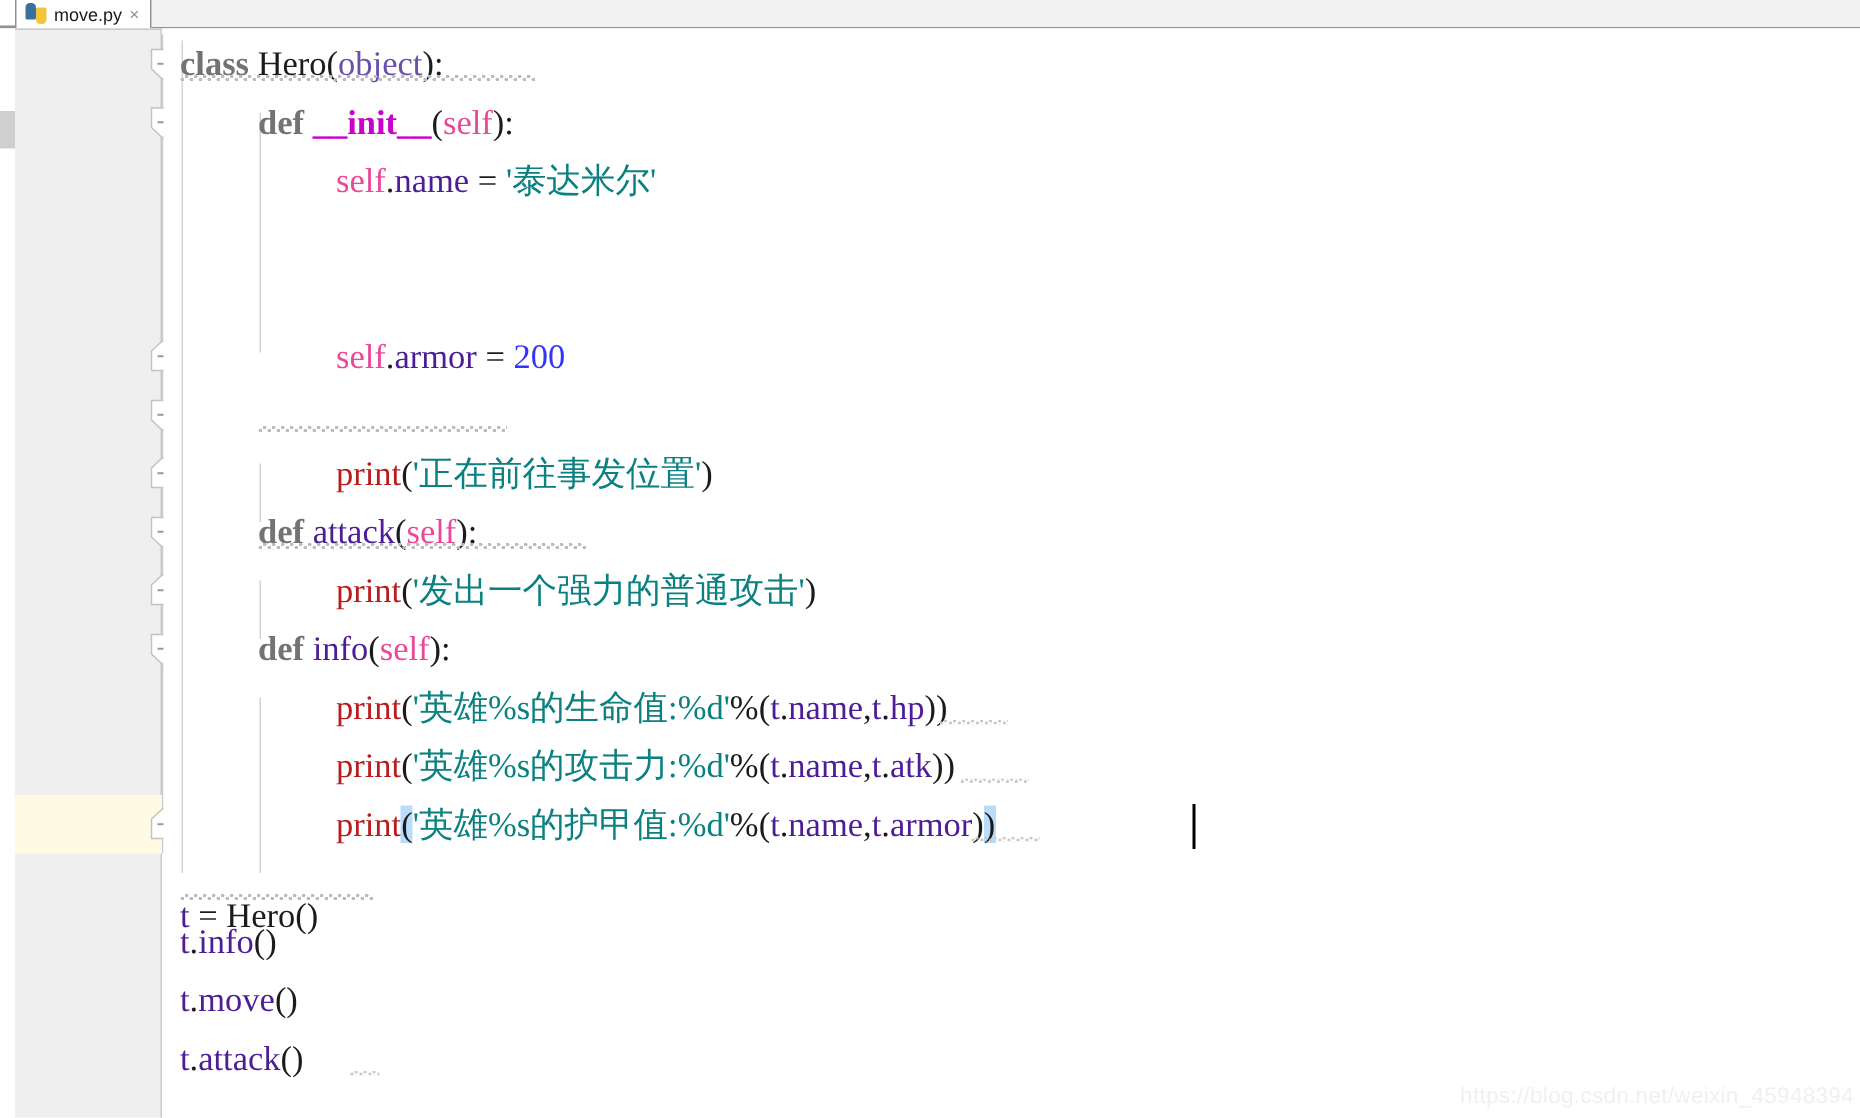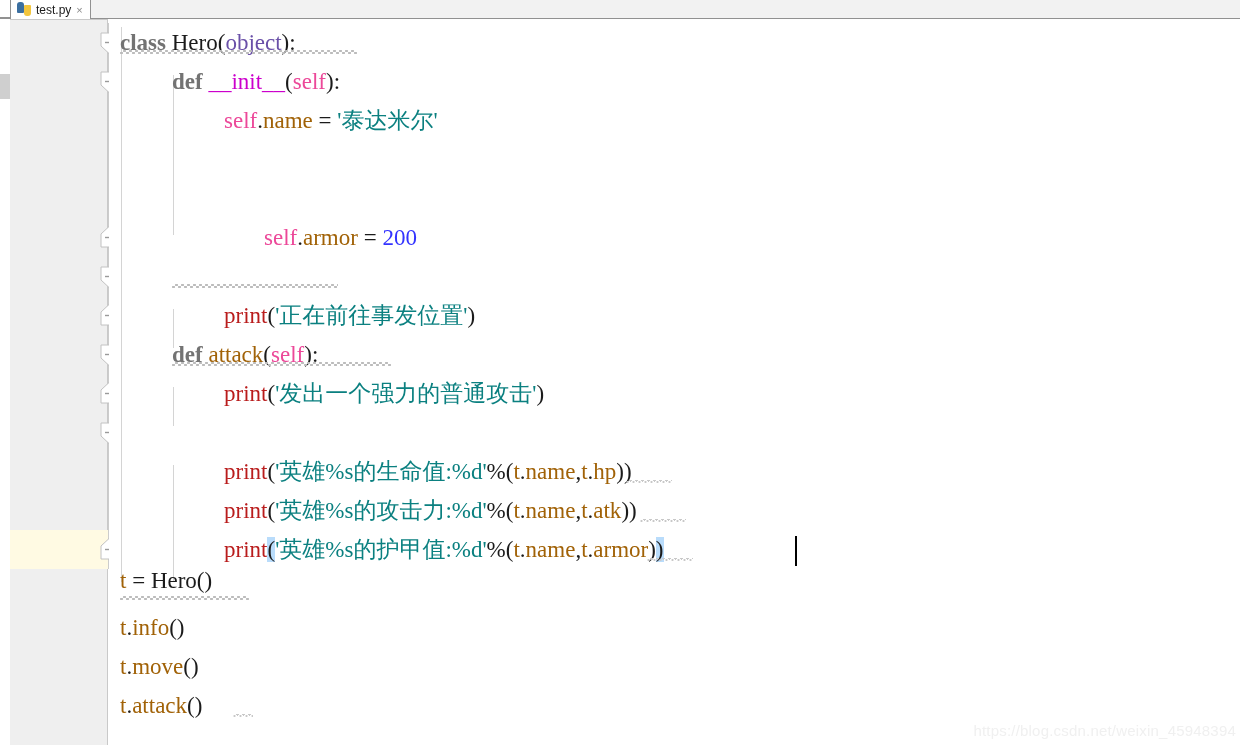--- a/index.html
+++ b/index.html
@@ -158,22 +158,22 @@
     position: absolute;
     width: 1px;
     background: #d4d4d4;
   }
 
   
   .kw       { color: #737373; font-weight: bold; }
   .cls      { color: #1b1b1b; }
   .builtin  { color: #6a50a8; }
   .self     { color: #ec4899; }
-  .fn       { color: #a16207; }
-  .dunder   { color: #cc00cc; }
+  .fn       { color: #4c1d95; }
+  .dunder   { color: #cc00cc; font-weight: bold; }
   .num      { color: #3333ff; }
   .str      { color: #0b8080; }
   .pct      { color: #1b1b1b; }
   .punc     { color: #1b1b1b; }
   .printfn  { color: #b91c1c; }
   .brace-hl { background: #b9dcfb; }
 
   
   .sq {
     position: absolute;
@@ -214,21 +214,21 @@
 </head>
 <body>
 
 <div id="tabbar">
   <div id="tabbar-leftgap"></div>
   <div class="tab">
     <span class="py-icon">
       <span class="pb"></span>
         <span class="py"></span>
     </span>
-    <span class="tab-label">test.py</span>
+    <span class="tab-label">move.py</span>
     <span class="tab-close">×</span>
   </div>
 </div>
 
 <div id="editor">
 
   <div id="leftstrip">
     <div id="left-thumb"></div>
   </div>
 
@@ -326,43 +326,44 @@
 
     <div class="row" style="top:4px; left:11px;"><span class="kw">class</span><span class="punc"> </span><span class="cls">Hero</span><span class="punc">(</span><span class="builtin">object</span><span class="punc">)</span><span class="punc">:</span></div>
     <div class="sq" style="left:11px; top:31px; width:237px;"></div>
 
     <div class="row" style="top:43px; left:63px;"><span class="kw">def</span><span> </span><span class="dunder">__init__</span><span class="punc">(</span><span class="self">self</span><span class="punc">)</span><span class="punc">:</span></div>
 
     <div class="row" style="top:82px; left:115px;"><span class="self">self</span><span class="punc">.</span><span class="fn">name</span><span class="punc"> = </span><span class="str">'泰达米尔'</span></div>
 
 
 
-    <div class="row" style="top:199px; left:115px;margin-left:40px;"><span class="self">self</span><span class="punc">.</span><span class="fn">armor</span><span class="punc"> = </span><span class="num">200</span></div>
+    <div class="row" style="top:199px; left:115px;"><span class="self">self</span><span class="punc">.</span><span class="fn">armor</span><span class="punc"> = </span><span class="num">200</span></div>
 
     <div class="sq" style="left:63px; top:265px; width:166px;"></div>
 
     <div class="row" style="top:277px; left:115px;"><span class="printfn">print</span><span class="punc">(</span><span class="str">'正在前往事发位置'</span><span class="punc">)</span></div>
 
     <div class="row" style="top:316px; left:63px;"><span class="kw">def</span><span> </span><span class="fn">attack</span><span class="punc">(</span><span class="self">self</span><span class="punc">)</span><span class="punc">:</span></div>
     <div class="sq" style="left:63px; top:343px; width:219px;"></div>
 
     <div class="row" style="top:355px; left:115px;"><span class="printfn">print</span><span class="punc">(</span><span class="str">'发出一个强力的普通攻击'</span><span class="punc">)</span></div>
 
+    <div class="row" style="top:394px; left:63px;"><span class="kw">def</span><span> </span><span class="fn">info</span><span class="punc">(</span><span class="self">self</span><span class="punc">)</span><span class="punc">:</span></div>
 
     <div class="row" style="top:433px; left:115px;"><span class="printfn">print</span><span class="punc">(</span><span class="str">'英雄%s的生命值:%d'</span><span class="pct">%</span><span class="punc">(</span><span class="fn">t</span><span class="punc">.</span><span class="fn">name</span><span class="punc">,</span><span class="fn">t</span><span class="punc">.</span><span class="fn">hp</span><span class="punc">)</span><span class="punc">)</span></div>
     <div class="sq-thin" style="left:517px; top:461px; width:46px;"></div>
 
     <div class="row" style="top:472px; left:115px;"><span class="printfn">print</span><span class="punc">(</span><span class="str">'英雄%s的攻击力:%d'</span><span class="pct">%</span><span class="punc">(</span><span class="fn">t</span><span class="punc">.</span><span class="fn">name</span><span class="punc">,</span><span class="fn">t</span><span class="punc">.</span><span class="fn">atk</span><span class="punc">)</span><span class="punc">)</span></div>
     <div class="sq-thin" style="left:531px; top:500px; width:46px;"></div>
 
     <div class="row" style="top:511px; left:115px;"><span class="printfn">print</span><span class="punc brace-hl">(</span><span class="str">'英雄%s的护甲值:%d'</span><span class="pct">%</span><span class="punc">(</span><span class="fn">t</span><span class="punc">.</span><span class="fn">name</span><span class="punc">,</span><span class="fn">t</span><span class="punc">.</span><span class="fn">armor</span><span class="punc">)</span><span class="punc brace-hl">)</span></div>
     <div class="sq-thin" style="left:538px; top:539px; width:46px;"></div>
     <div id="caret" style="left:686px; top:517px;"></div>
 
-    <div class="row" style="top:542px; left:11px;"><span class="fn">t</span><span class="punc"> = </span><span class="cls">Hero</span><span class="punc">()</span></div>
+    <div class="row" style="top:572px; left:11px;"><span class="fn">t</span><span class="punc"> = </span><span class="cls">Hero</span><span class="punc">()</span></div>
     <div class="sq" style="left:11px; top:577px; width:129px;"></div>
 
     <div class="row" style="top:589px; left:11px;"><span class="fn">t</span><span class="punc">.</span><span class="fn">info</span><span class="punc">()</span></div>
 
     <div class="row" style="top:628px; left:11px;"><span class="fn">t</span><span class="punc">.</span><span class="fn">move</span><span class="punc">()</span></div>
 
     <div class="row" style="top:667px; left:11px;"><span class="fn">t</span><span class="punc">.</span><span class="fn">attack</span><span class="punc">()</span></div>
     <div class="sq-thin" style="left:124px; top:695px; width:20px;"></div>
 
   </div>

